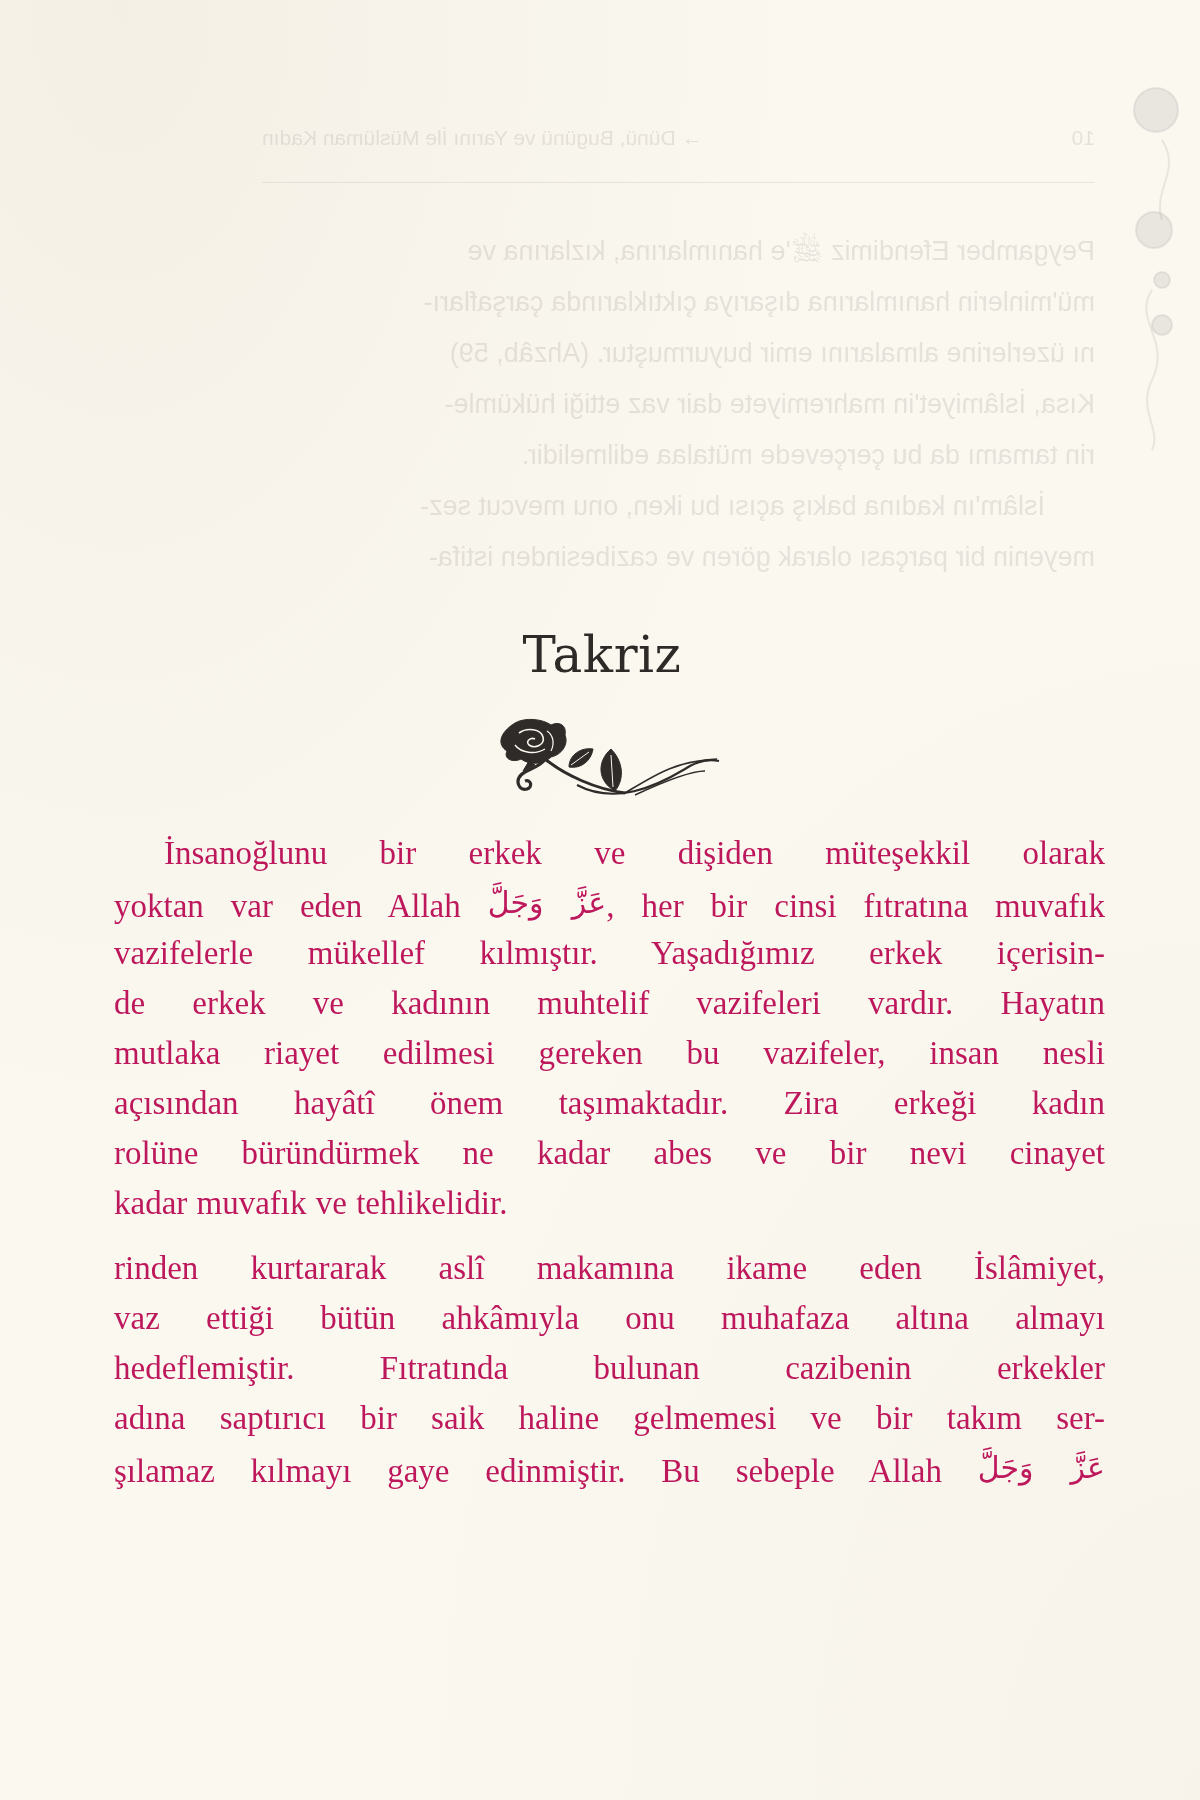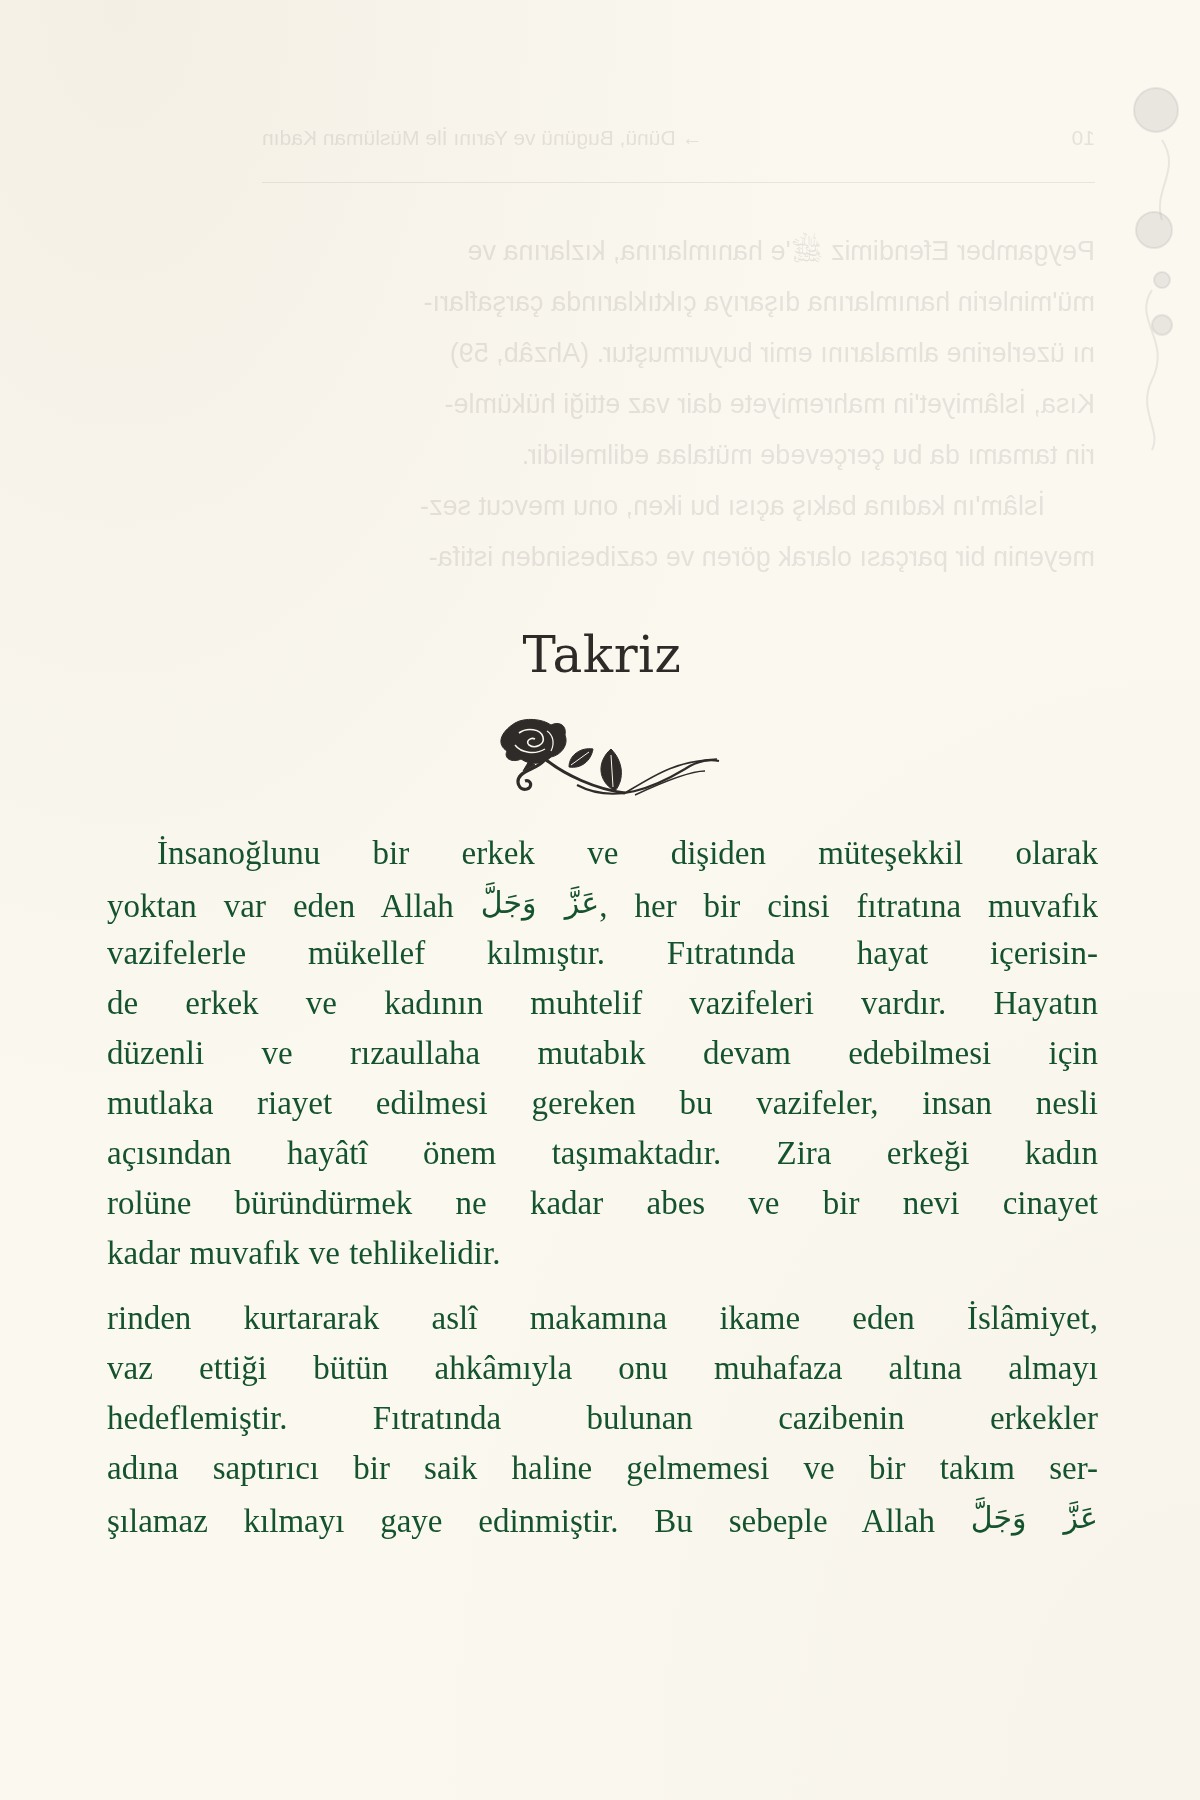--- a/index.html
+++ b/index.html
@@ -99,26 +99,26 @@
       position: absolute;
       left: 485px;
       top: 715px;
       width: 235px;
       height: 86px;
     }
 
     
     .body-text {
       position: absolute;
-      left: 107px;
+      left: 114px;
       width: 991px;
       top: 828px;
       font-family: "Liberation Serif", serif;
       font-size: 33px;
-      color: #14532d;
+      color: #be185d;
     }
     .para {
       margin: 0 0 15px 0;
     }
     .line {
       display: block;
       height: 50px;
       line-height: 50px;
       text-align: justify;
       text-align-last: justify;
@@ -199,23 +199,22 @@
     <path d="M92 70 C130 90, 170 72, 200 54 C212 46, 224 44, 234 46" fill="none" stroke-width="2.2"></path>
     <path d="M140 78 C170 60, 190 46, 232 44" fill="none" stroke-width="1.6"></path>
     <path d="M150 80 C180 66, 205 56, 220 56" fill="none" stroke-width="1.4"></path>
   </g>
 </svg>
 
 <div class="body-text">
   <div class="para">
     <span class="line indent">İnsanoğlunu bir erkek ve dişiden müteşekkil olarak</span>
     <span class="line"><span>yoktan var eden Allah</span> <span class="arabic">عَزَّ وَجَلَّ</span><span>, her bir cinsi fıtratına muvafık</span></span>
-    <span class="line">vazifelerle mükellef kılmıştır. Fıtratında hayat içerisin-</span>
+    <span class="line">vazifelerle mükellef kılmıştır. Yaşadığımız erkek içerisin-</span>
     <span class="line">de erkek ve kadının muhtelif vazifeleri vardır. Hayatın</span>
-    <span class="line">düzenli ve rızaullaha mutabık devam edebilmesi için</span>
     <span class="line">mutlaka riayet edilmesi gereken bu vazifeler, insan nesli</span>
     <span class="line">açısından hayâtî önem taşımaktadır. Zira erkeği kadın</span>
     <span class="line">rolüne büründürmek ne kadar abes ve bir nevi cinayet</span>
     <span class="line last">kadar muvafık ve tehlikelidir.</span>
   </div>
   <div class="para">
     <span class="line">rinden kurtararak aslî makamına ikame eden İslâmiyet,</span>
     <span class="line">vaz ettiği bütün ahkâmıyla onu muhafaza altına almayı</span>
     <span class="line">hedeflemiştir. Fıtratında bulunan cazibenin erkekler</span>
     <span class="line">adına saptırıcı bir saik haline gelmemesi ve bir takım ser-</span>

